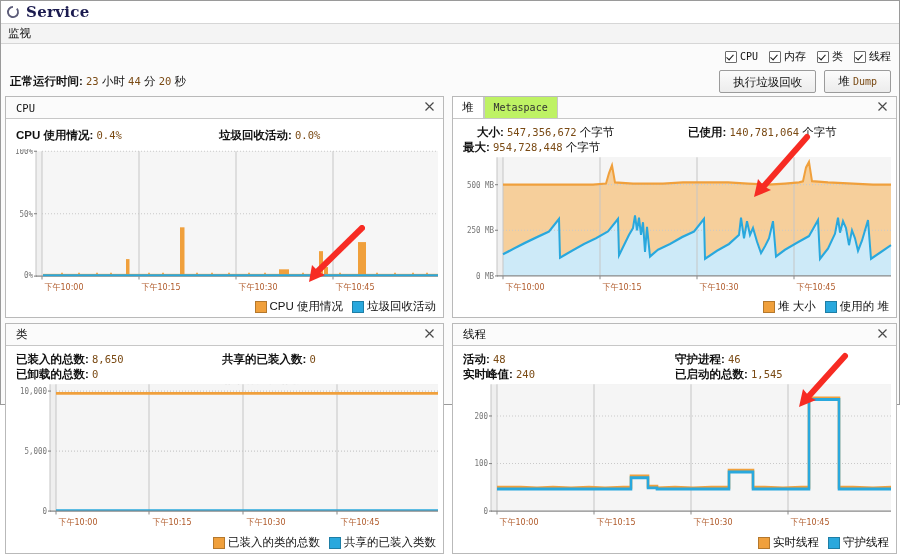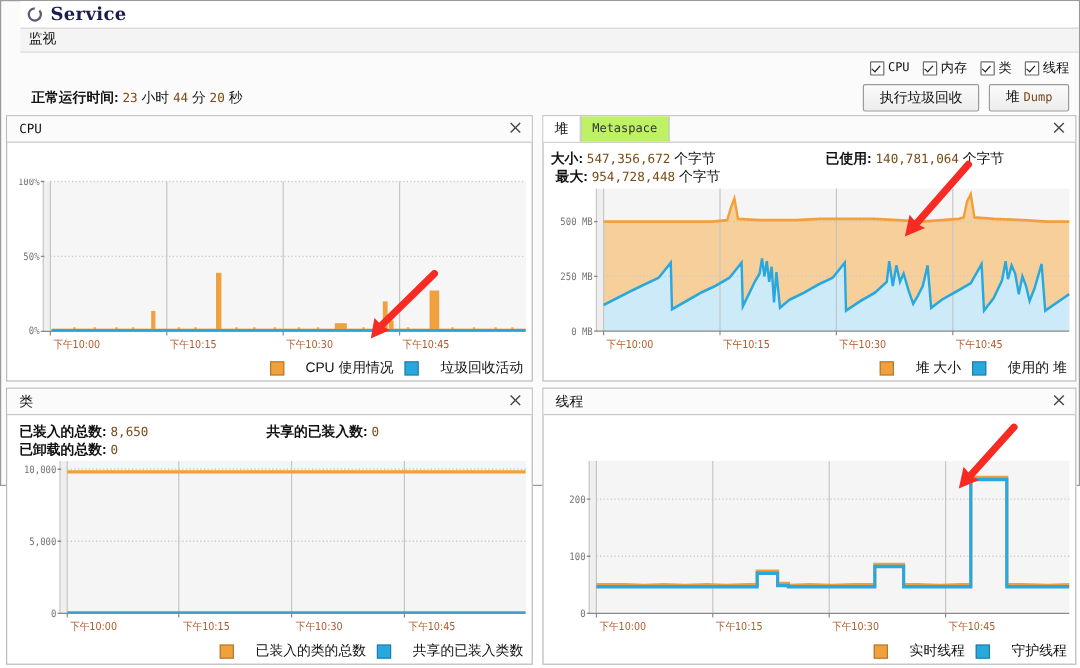--- a/index.html
+++ b/index.html
@@ -4,21 +4,21 @@
 <style>
   html,body{margin:0;padding:0;}
   body{
     width:900px;height:557px;overflow:hidden;
     background:#ffffff;
     font-family:"Liberation Sans","DejaVu Sans",sans-serif;
     font-size:11px;color:#1a1a1a;
     -webkit-font-smoothing:antialiased;
   }
   #app{position:relative;width:900px;height:405px;background:#fbfbfb;
-       border:1px solid #9a9a9a;box-sizing:border-box;padding-left:16px;}
+       border:1px solid #9a9a9a;box-sizing:border-box;}
 
   
   .titlebar{height:22px;display:flex;align-items:center;padding-left:5px;background:#ffffff;}
   .svc-icon{width:14px;height:14px;margin-right:6px;flex:none;}
   .title-text{font-family:"DejaVu Serif","Liberation Serif",serif;
               font-size:15px;font-weight:700;color:#1b1b4f;letter-spacing:.3px;}
 
   
   .menubar{height:19px;background:#f4f4f4;border-top:1px solid #d6d6d6;
            border-bottom:1px solid #d6d6d6;display:flex;align-items:flex-start;}
@@ -63,21 +63,21 @@
   .closex{position:absolute;right:7px;top:3px;width:13px;height:13px;cursor:default;}
 
   .stats{position:relative;padding:9px 0 4px 10px;height:30px;box-sizing:border-box;}
   .stat{position:absolute;font-size:11.5px;white-space:nowrap;color:#111;}
   .stat b{font-weight:700;}
 
   .chartwrap{position:absolute;left:0;right:0;bottom:0;top:52px;}
   .chart-svg{display:block;width:100%;height:100%;}
 
   .legend{position:absolute;right:7px;bottom:3px;display:flex;gap:9px;align-items:center;}
-  .lg{display:flex;align-items:center;gap:18px;font-size:11.5px;color:#111;white-space:nowrap;}
+  .lg{display:flex;align-items:center;gap:3px;font-size:11.5px;color:#111;white-space:nowrap;}
   .sw{width:10px;height:10px;flex:none;border:1px solid rgba(0,0,0,.25);}
 
   .arrow{position:absolute;pointer-events:none;}
 </style>
 </head>
 <body>
 
 <div id="app">
 
   <div class="titlebar">
@@ -132,20 +132,30 @@
   </div>
 
   <div class="grid">
 
     <div class="panel p-cpu">
       <div class="p-head">
         <div class="p-title mono">CPU</div>
         <svg class="closex" viewBox="0 0 13 13">
           <path d="M2.5 2.5 L10.5 10.5 M10.5 2.5 L2.5 10.5" stroke="#4a4a4a" stroke-width="1.2" fill="none"></path>
         </svg>
+      </div>
+      <div class="stats">
+        <div class="stat" style="left:10px;top:9px;">
+          <b>CPU 使用情况:</b>
+          <span class="num">0.4%</span>
+        </div>
+        <div class="stat" style="left:213px;top:9px;">
+          <b>垃圾回收活动:</b>
+          <span class="num">0.0%</span>
+        </div>
       </div>
       <div class="chartwrap">
         <svg class="chart-svg" viewBox="0 0 437 148" preserveAspectRatio="none">
           <rect x="30" y="2" width="402" height="110" fill="#f0f0f0"></rect>
           <rect x="36" y="2" width="396" height="110" fill="#f6f6f6"></rect>
           <g stroke="#c9c9c9" stroke-width="1" stroke-dasharray="1,2">
             <line x1="36" y1="2" x2="432" y2="2"></line>
             <line x1="36" y1="57" x2="432" y2="57"></line>
           </g>
           <g stroke="#c6c6c6" stroke-width="1">
@@ -226,21 +236,21 @@
 
     <div class="panel p-heap">
       <div class="p-head">
         <div class="tab">堆</div>
         <div class="tab inactive mono">Metaspace</div>
         <svg class="closex" viewBox="0 0 13 13">
           <path d="M2.5 2.5 L10.5 10.5 M10.5 2.5 L2.5 10.5" stroke="#4a4a4a" stroke-width="1.2" fill="none"></path>
         </svg>
       </div>
       <div class="stats">
-        <div class="stat" style="left:6px;top:6px;">
+        <div class="stat" style="left:24px;top:6px;">
           <b>大小:</b>
           <span class="num">547,356,672</span>
           <span>个字节</span>
         </div>
         <div class="stat" style="left:10px;top:21px;">
           <b>最大:</b>
           <span class="num">954,728,448</span>
           <span>个字节</span>
         </div>
         <div class="stat" style="left:235px;top:6px;">
@@ -386,20 +396,38 @@
       </div>
     </div>
 
     <div class="panel p-thread">
       <div class="p-head">
         <div class="p-title">线程</div>
         <svg class="closex" viewBox="0 0 13 13">
           <path d="M2.5 2.5 L10.5 10.5 M10.5 2.5 L2.5 10.5" stroke="#4a4a4a" stroke-width="1.2" fill="none"></path>
         </svg>
       </div>
+      <div class="stats">
+        <div class="stat" style="left:10px;top:6px;">
+          <b>活动:</b>
+          <span class="num">48</span>
+        </div>
+        <div class="stat" style="left:10px;top:21px;">
+          <b>实时峰值:</b>
+          <span class="num">240</span>
+        </div>
+        <div class="stat" style="left:222px;top:6px;">
+          <b>守护进程:</b>
+          <span class="num">46</span>
+        </div>
+        <div class="stat" style="left:222px;top:21px;">
+          <b>已启动的总数:</b>
+          <span class="num">1,545</span>
+        </div>
+      </div>
       <div class="chartwrap" style="top:58px;">
         <svg class="chart-svg" viewBox="0 0 443 151" preserveAspectRatio="none">
           <rect x="38" y="2" width="400" height="112" fill="#efefef"></rect>
           <rect x="44" y="2" width="394" height="112" fill="#f5f5f5"></rect>
           <g stroke="#c9c9c9" stroke-width="1" stroke-dasharray="1,2">
             <line x1="44" y1="30" x2="438" y2="30"></line>
             <line x1="44" y1="72" x2="438" y2="72"></line>
           </g>
           <g stroke="#c6c6c6" stroke-width="1">
             <line x1="38" y1="2" x2="38" y2="114"></line>

